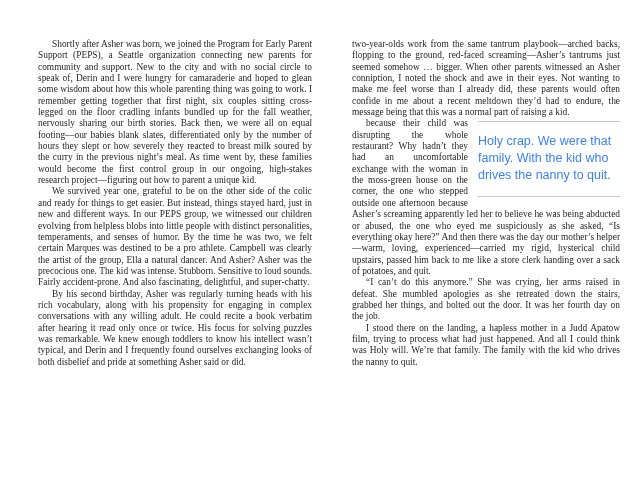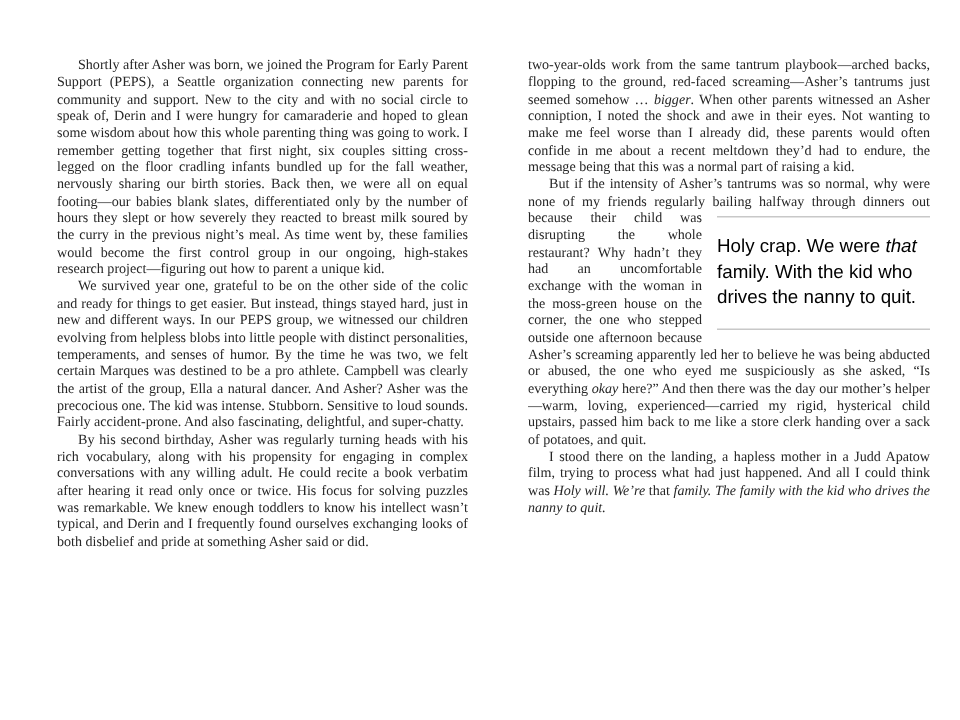--- a/index.html
+++ b/index.html
@@ -27,39 +27,39 @@
   .par {
     margin: 0;
     text-align: justify;
     font-size: 9.4px;
     line-height: 11.35px;
     color: #262626;
     -webkit-hyphens: none;
     hyphens: none;
   }
   .indent { text-indent: 14px; }
-  .it { font-style: italic; }
+  .it { }
 
   .pull-quote {
     display: block;
     float: right;
     width: 142px;
     margin: 3px 0 4px 10px;
     padding: 11px 0 12px 0;
     border-top: 1px solid #c8c8c8;
     border-bottom: 1px solid #c8c8c8;
     text-indent: 0;
     text-align: left;
   }
   .pq-inner {
     display: block;
     font-family: "Liberation Sans", sans-serif;
     font-size: 12.5px;
     line-height: 17px;
-    color: #000000;
+    color: #3b82f6;
   }
 
   .footer {
     position: absolute;
     top: 446px;
     display: flex;
     align-items: baseline;
     gap: 9px;
     font-family: "Liberation Sans", sans-serif;
     font-size: 7.5px;
@@ -96,24 +96,25 @@
       <span class="pagenum">4</span>
       <span class="slash">/</span>
       <span class="running-title">Differently When</span>
     </div>
   </section>
 
   <section class="page page-right">
     <div class="text-block">
       <p class="par"><span>two-year-olds work from the same tantrum playbook—arched backs, flopping to the ground, red-faced screaming—Asher’s tantrums just seemed somehow … </span><span class="it">bigger</span><span>. When other parents witnessed an Asher conniption, I noted the shock and awe in their eyes. Not wanting to make me feel worse than I already did, these parents would often confide in me about a recent meltdown they’d had to endure, the message being that this was a normal part of raising a kid.</span></p>
       <p class="par indent">
-        <span><span>But if the intensity of Asher’s tantrums was so normal, why were none of my friends regularly bailing halfway through dinners out </span></span><span class="pull-quote">
+        <span class="pull-quote">
             <span class="pq-inner"><span>Holy crap. We were </span><span class="it">that</span><span> family. With the kid who drives the nanny to quit.</span></span>
           </span><span><span>because their child was disrupting the whole restaurant? Why hadn’t they had an uncomfortable exchange with the woman in the moss-green house on the corner, the one who stepped outside one afternoon because Asher’s screaming apparently led her to believe he was being abducted or abused, the one who eyed me suspiciously as she asked, “Is everything </span><span class="it">okay</span><span> here?” And then there was the day our mother’s helper—warm, loving, experienced—carried my rigid, hysterical child upstairs, passed him back to me like a store clerk handing over a sack of potatoes, and quit.</span></span>
       </p>
+      <p class="par indent"><span>“I can’t do this anymore.” She was crying, her arms raised in defeat. She mumbled apologies as she retreated down the stairs, grabbed her things, and bolted out the door. It was her fourth day on the job.</span></p>
       <p class="par indent"><span>I stood there on the landing, a hapless mother in a Judd Apatow film, trying to process what had just happened. And all I could think was </span><span class="it">Holy will. We’re</span><span> that </span><span class="it">family. The family with the kid who drives the nanny to quit.</span></p>
     </div>
     <div class="footer footer-right">
       <span class="running-title">An Unmarked Path</span>
       <span class="slash">/</span>
       <span class="pagenum">5</span>
     </div>
   </section>
 
 </div>

